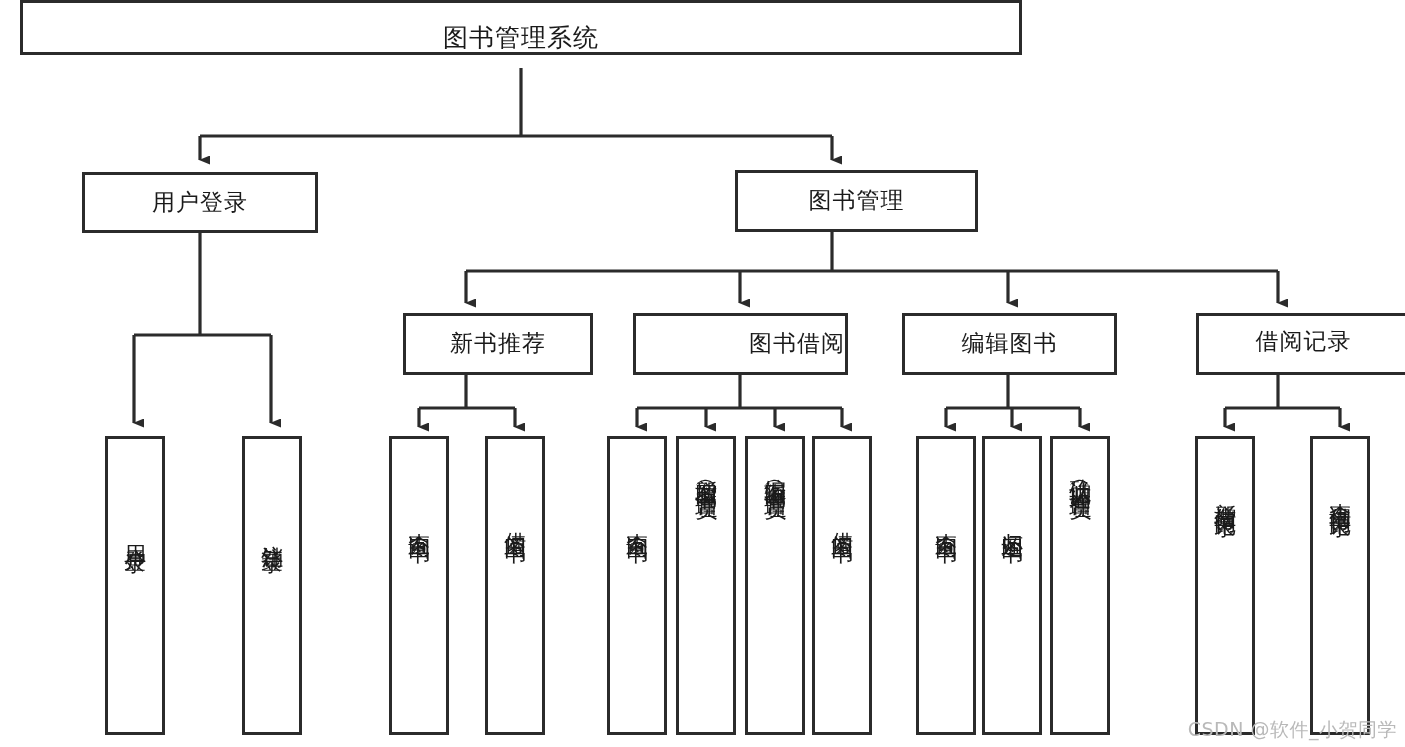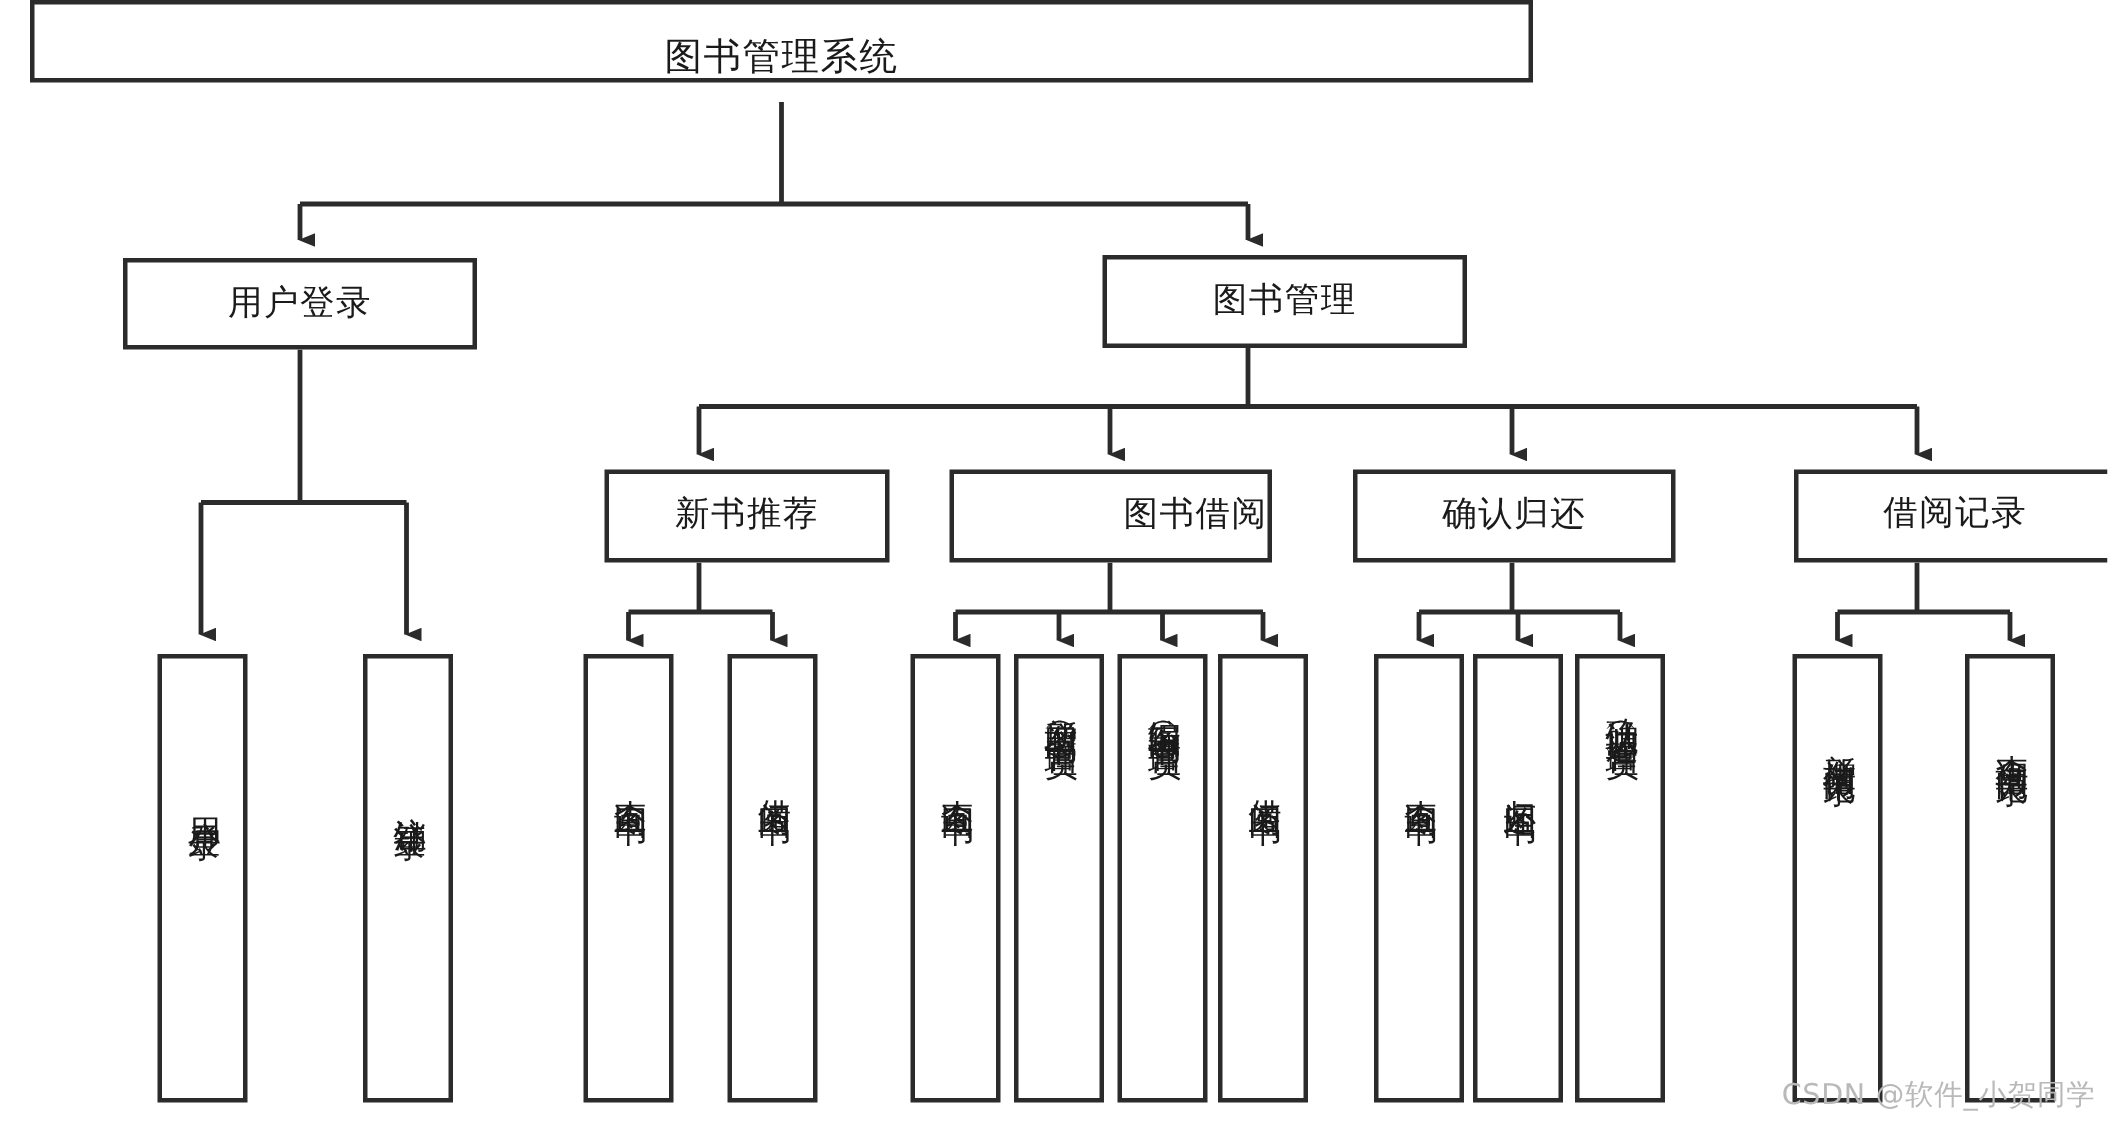--- a/index.html
+++ b/index.html
@@ -148,21 +148,21 @@
 
   <div class="node level3" style="left:362px; top:313px; width:190px; height:62px;margin-left:41px;">
     <span class="node-label">新书推荐</span>
   </div>
 
   <div class="node level3" style="left:633px; top:313px; width:215px; height:62px;justify-content:flex-end;">
     <span class="node-label">图书借阅</span>
   </div>
 
   <div class="node level3" style="left:902px; top:313px; width:215px; height:62px;">
-    <span class="node-label">确认归还</span>
+    <span class="node-label">编辑图书</span>
   </div>
 
   <div class="node level3" style="left:1196px; top:313px; width:215px; height:62px;font-family:Liberation Mono, monospace;">
     <span class="node-label">借阅记录</span>
   </div>
 
   <div class="node leaf mid" style="left:105px; top:436px; width:60px; height:299px;">
     <span class="node-label">用户登录</span>
   </div>
 

